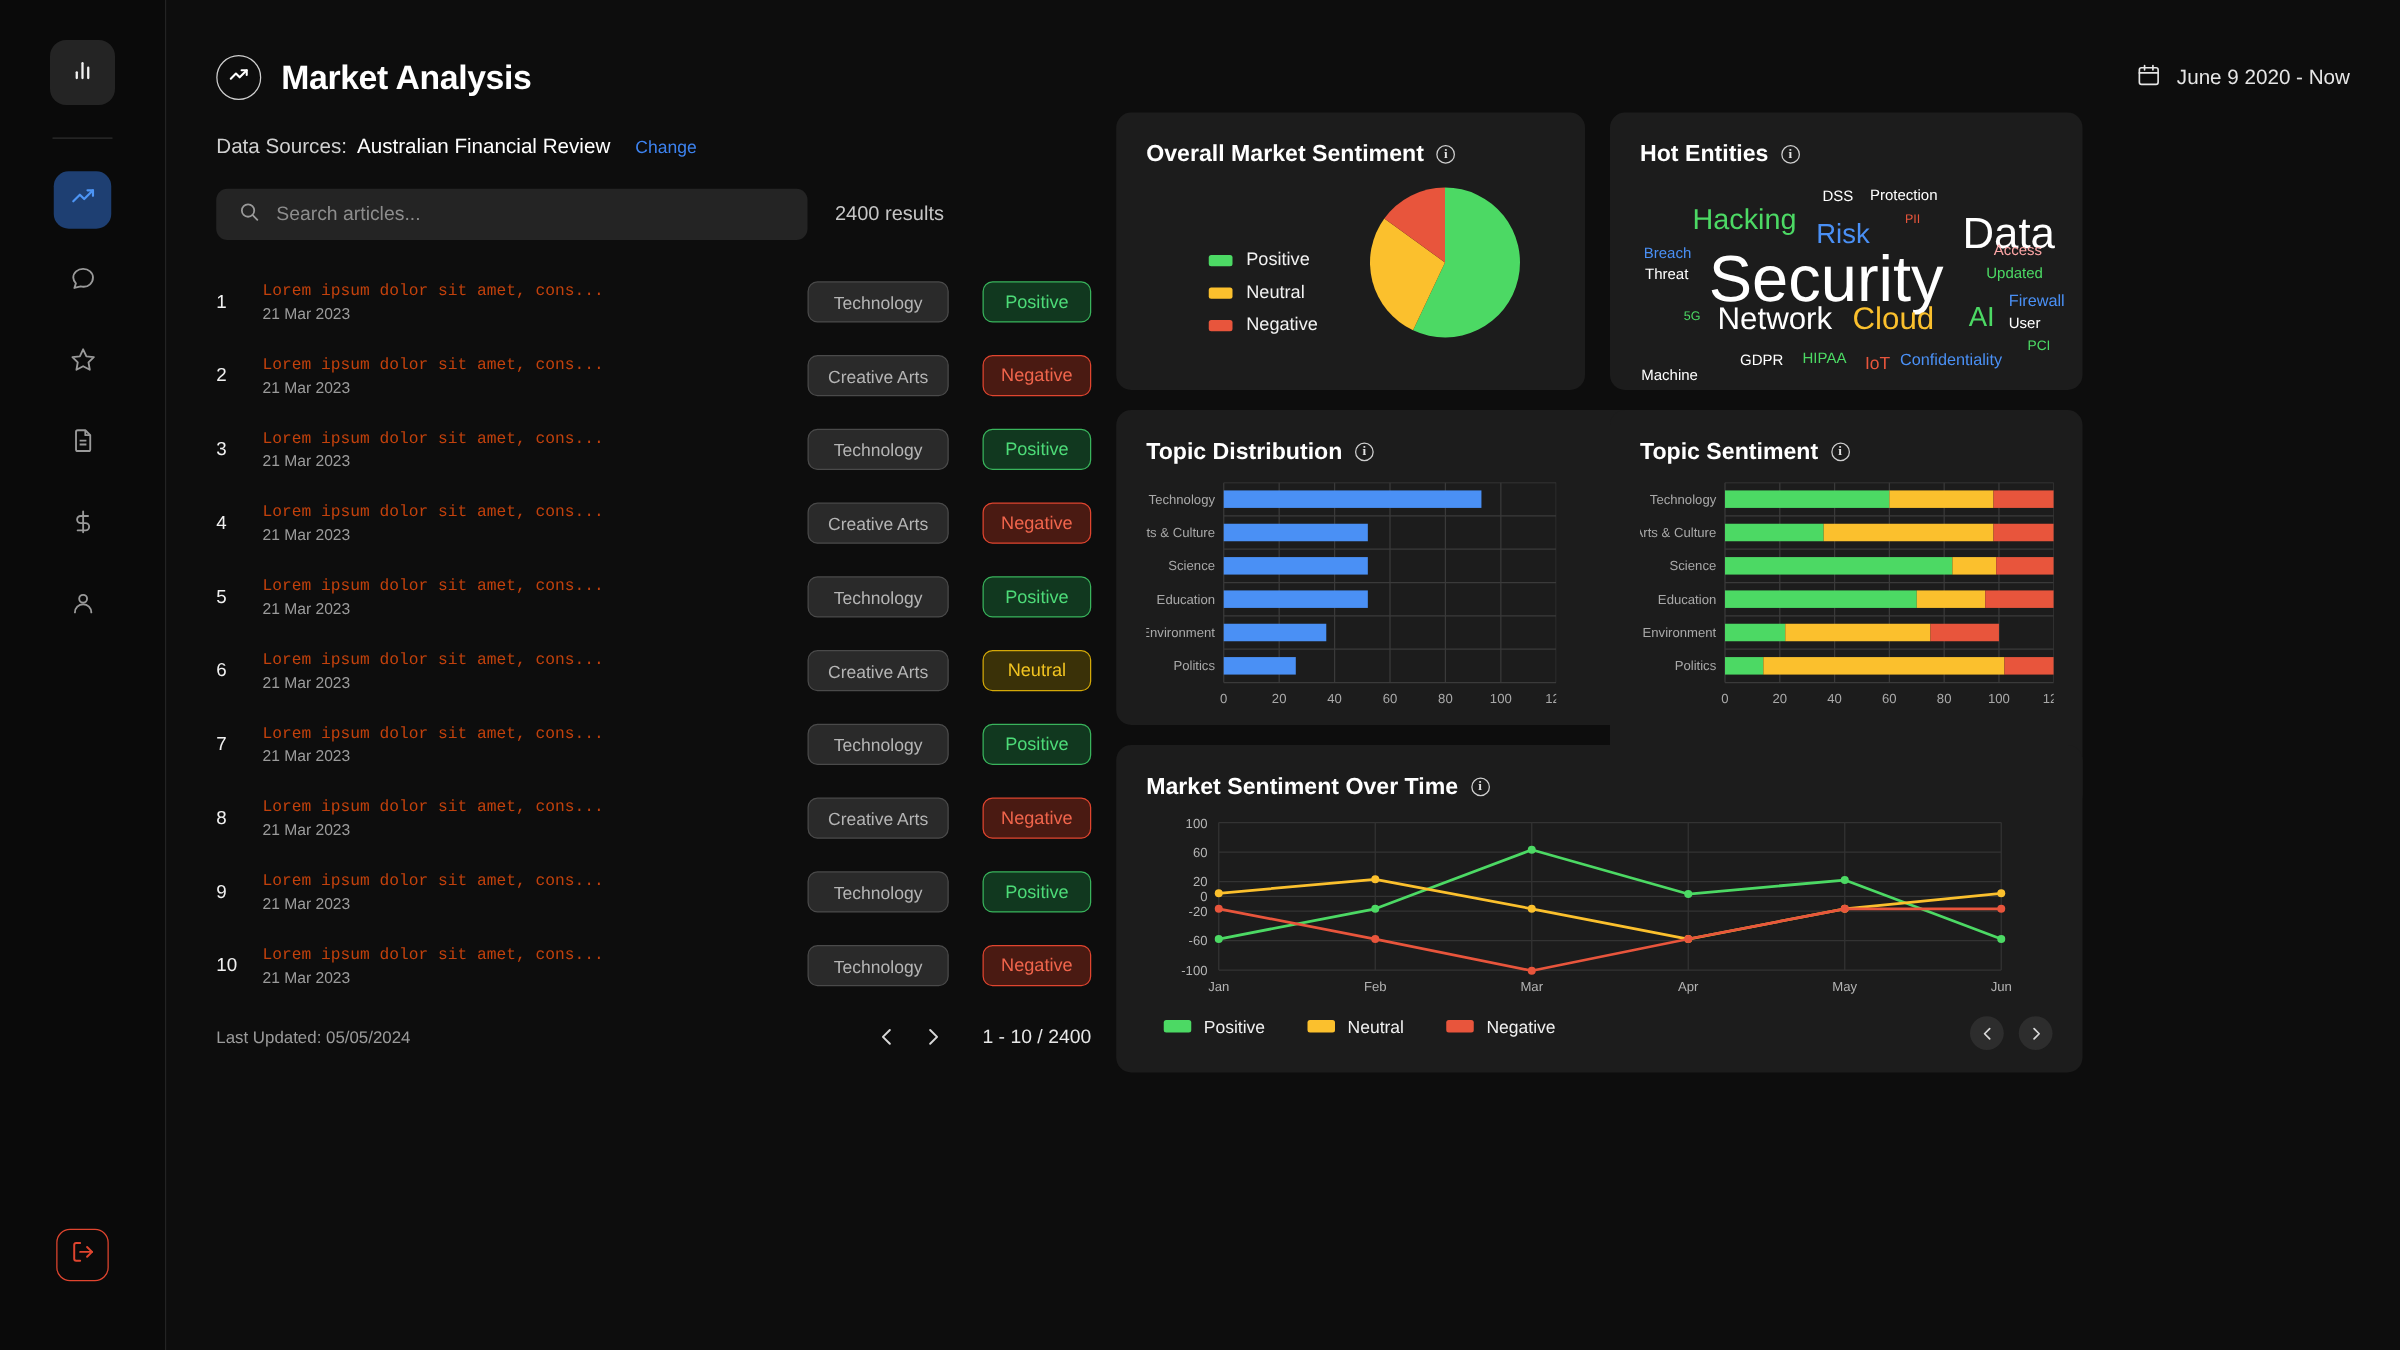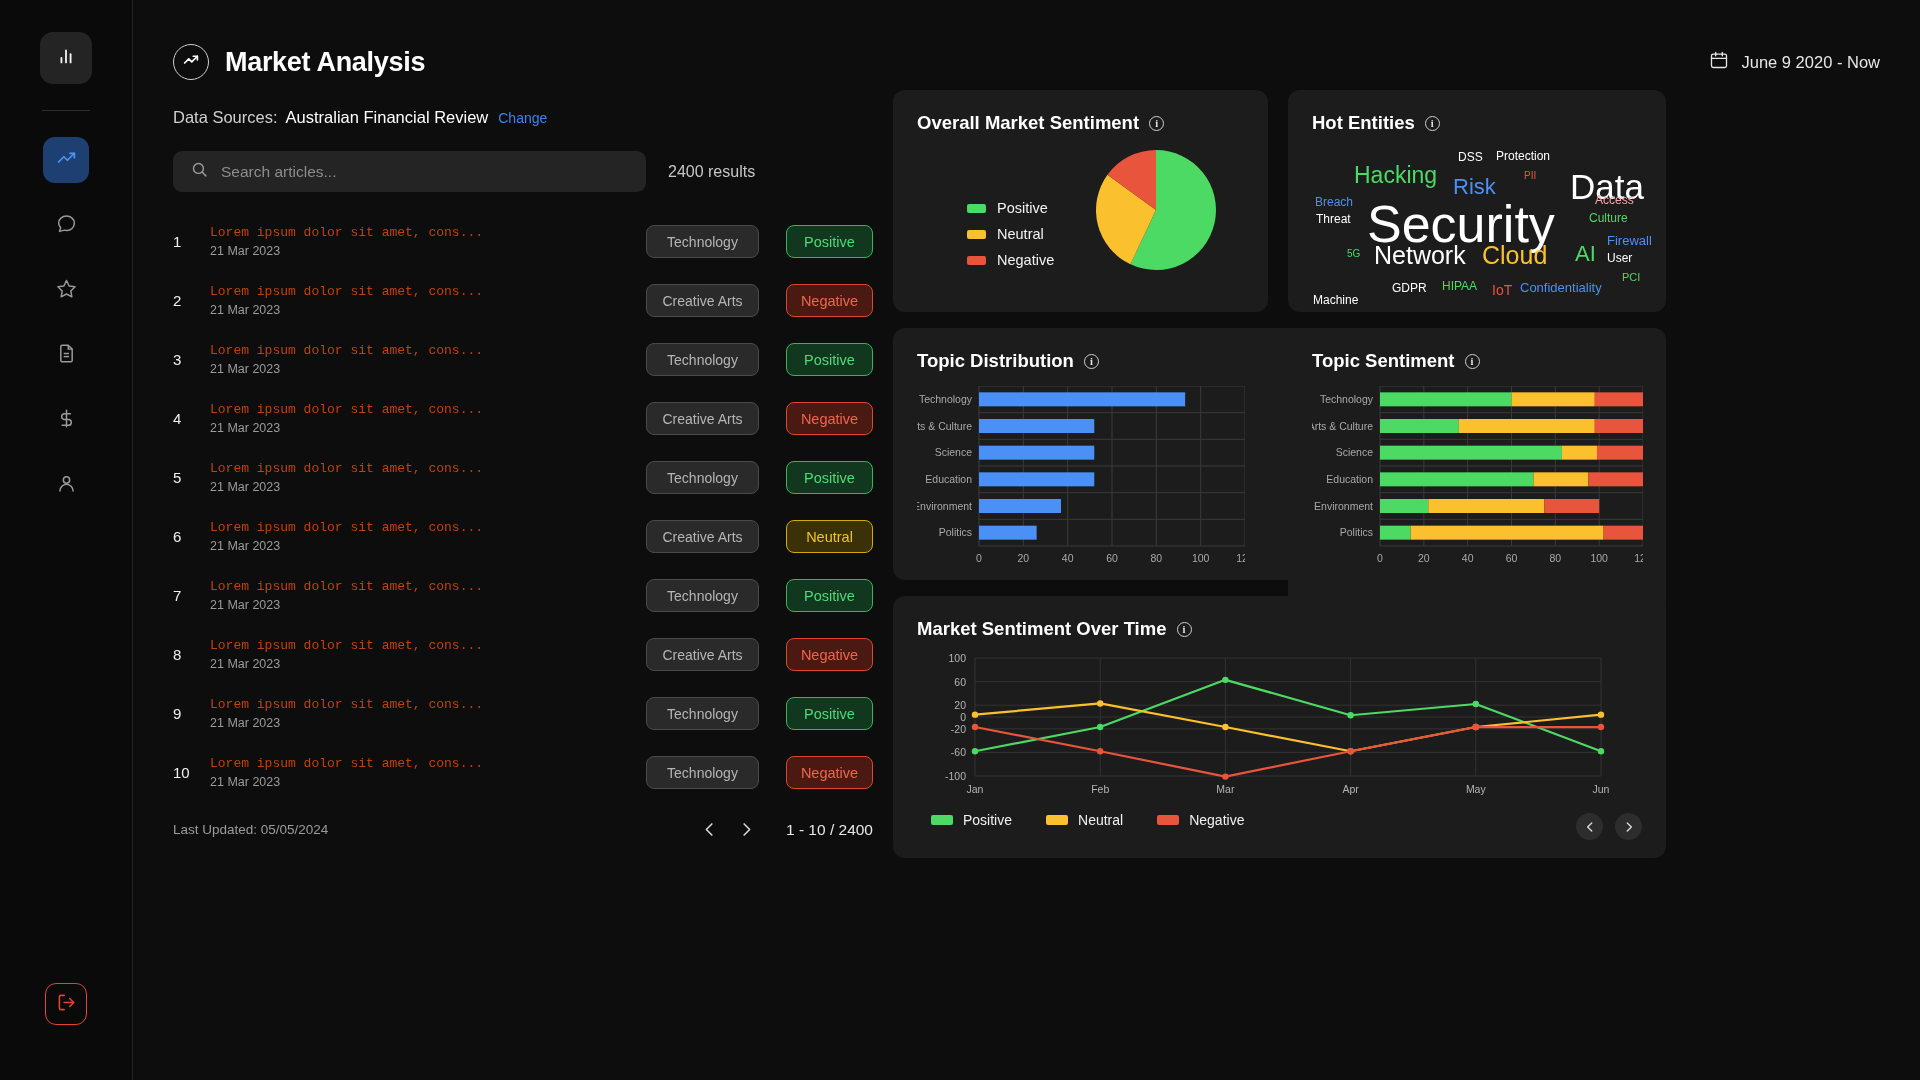--- a/index.html
+++ b/index.html
@@ -53,21 +53,21 @@
     border: 1.5px solid #cfcfcf;
     display: flex; align-items: center; justify-content: center;
     color: #ffffff;
   }
   .page-title { font-size: 27px; font-weight: bold; color: #ffffff; letter-spacing: -0.3px; }
   .daterange { display: flex; align-items: center; gap: 12px; color: #e6e6e6; font-size: 16.5px; }
 
   .sources { margin-top: 28px; display: flex; align-items: baseline; gap: 8px; font-size: 16.5px; }
   .sources .lbl { color: #d0d0d0; }
   .sources .val { color: #ffffff; }
-  .sources .change { color: #3d83f0; font-size: 14px; margin-left: 2px; }
+  .sources .change { color: #3d83f0; font-size: 14px; margin-left: 12px; }
 
   .searchrow { margin-top: 24px; display: flex; align-items: center; gap: 22px; }
   .searchbox {
     width: 473px; height: 41px; border-radius: 9px; background: #242424;
     display: flex; align-items: center; gap: 13px; padding: 0 18px;
   }
   .searchbox input {
     background: transparent; border: none; outline: none;
     color: #d9d9d9; font-size: 15.5px; font-family: inherit; width: 100%;
   }
@@ -418,21 +418,21 @@
         <div class="cloud" id="word-cloud">
             <span style="left: 55px; top: 56px; font-size: 52px; color: rgb(255, 255, 255);">Security</span>
             <span style="left: 258px; top: 27px; font-size: 35px; color: rgb(255, 255, 255);">Data</span>
             <span style="left: 62px; top: 101px; font-size: 25px; color: rgb(255, 255, 255);">Network</span>
             <span style="left: 170px; top: 101px; font-size: 25px; color: rgb(251, 192, 45);">Cloud</span>
             <span style="left: 42px; top: 22px; font-size: 23px; color: rgb(76, 217, 100);">Hacking</span>
             <span style="left: 141px; top: 34px; font-size: 22px; color: rgb(74, 144, 245);">Risk</span>
             <span style="left: 263px; top: 101px; font-size: 22px; color: rgb(76, 217, 100);">AI</span>
             <span style="left: 208px; top: 139px; font-size: 13px; color: rgb(74, 144, 245);">Confidentiality</span>
             <span style="left: 295px; top: 92px; font-size: 13px; color: rgb(74, 144, 245);">Firewall</span>
-            <span style="left: 277px; top: 70px; font-size: 12px; color: rgb(76, 217, 100);">Culture</span>
+            <span style="left: 277px; top: 70px; font-size: 12px; color: rgb(76, 217, 100);">Updated</span>
             <span style="left: 283px; top: 52px; font-size: 12px; color: #fca5a5;">Access</span>
             <span style="left: 184px; top: 8px; font-size: 12px; color: rgb(255, 255, 255);">Protection</span>
             <span style="left: 3px; top: 54px; font-size: 12px; color: rgb(74, 144, 245);">Breach</span>
             <span style="left: 4px; top: 71px; font-size: 12px; color: rgb(255, 255, 255);">Threat</span>
             <span style="left: 146px; top: 9px; font-size: 12px; color: rgb(255, 255, 255);">DSS</span>
             <span style="left: 295px; top: 110px; font-size: 12px; color: rgb(255, 255, 255);">User</span>
             <span style="left: 80px; top: 140px; font-size: 12px; color: rgb(255, 255, 255);">GDPR</span>
             <span style="left: 130px; top: 138px; font-size: 12px; color: rgb(76, 217, 100);">HIPAA</span>
             <span style="left: 1px; top: 152px; font-size: 12px; color: rgb(255, 255, 255);">Machine</span>
             <span style="left: 310px; top: 130px; font-size: 11px; color: rgb(76, 217, 100);">PCI</span>

